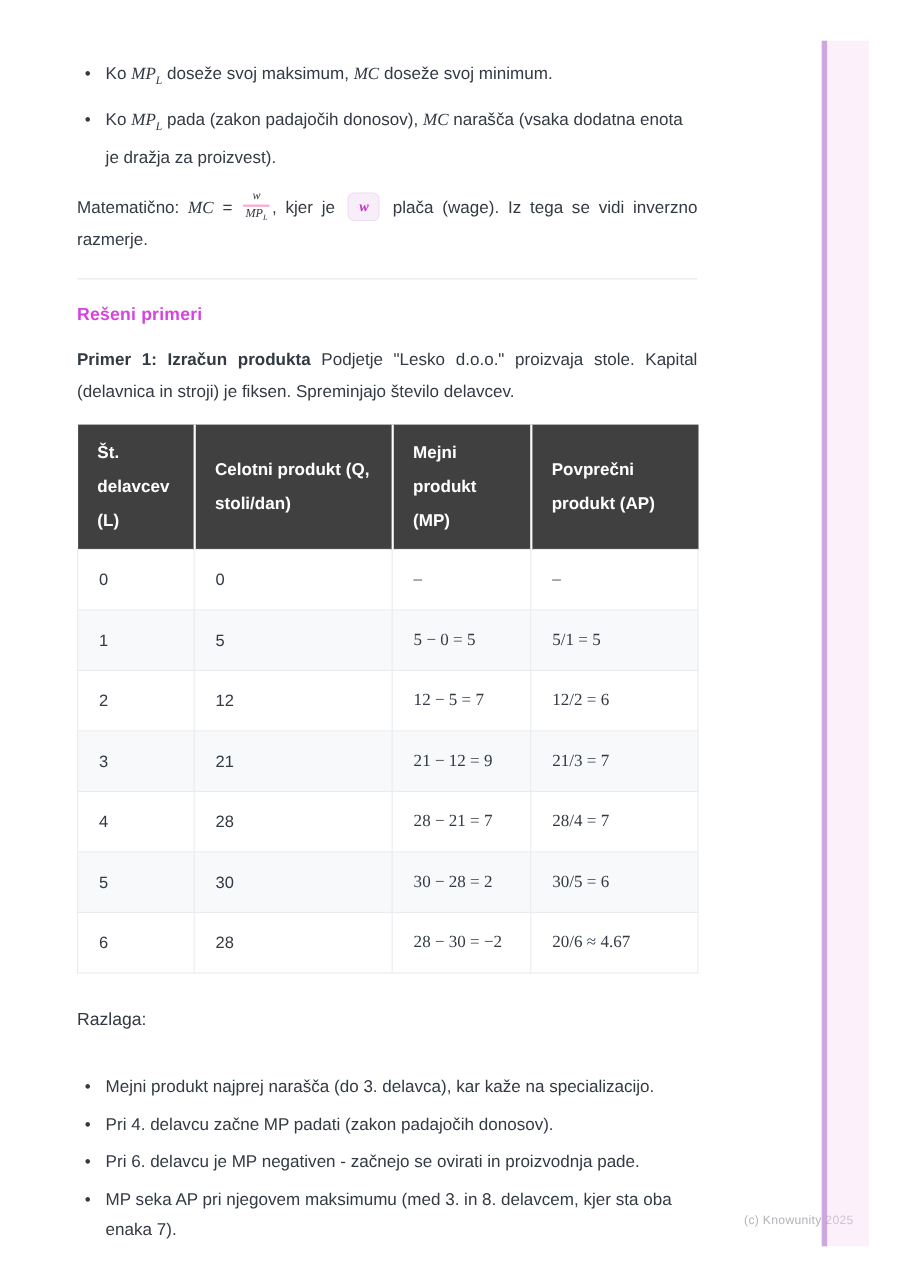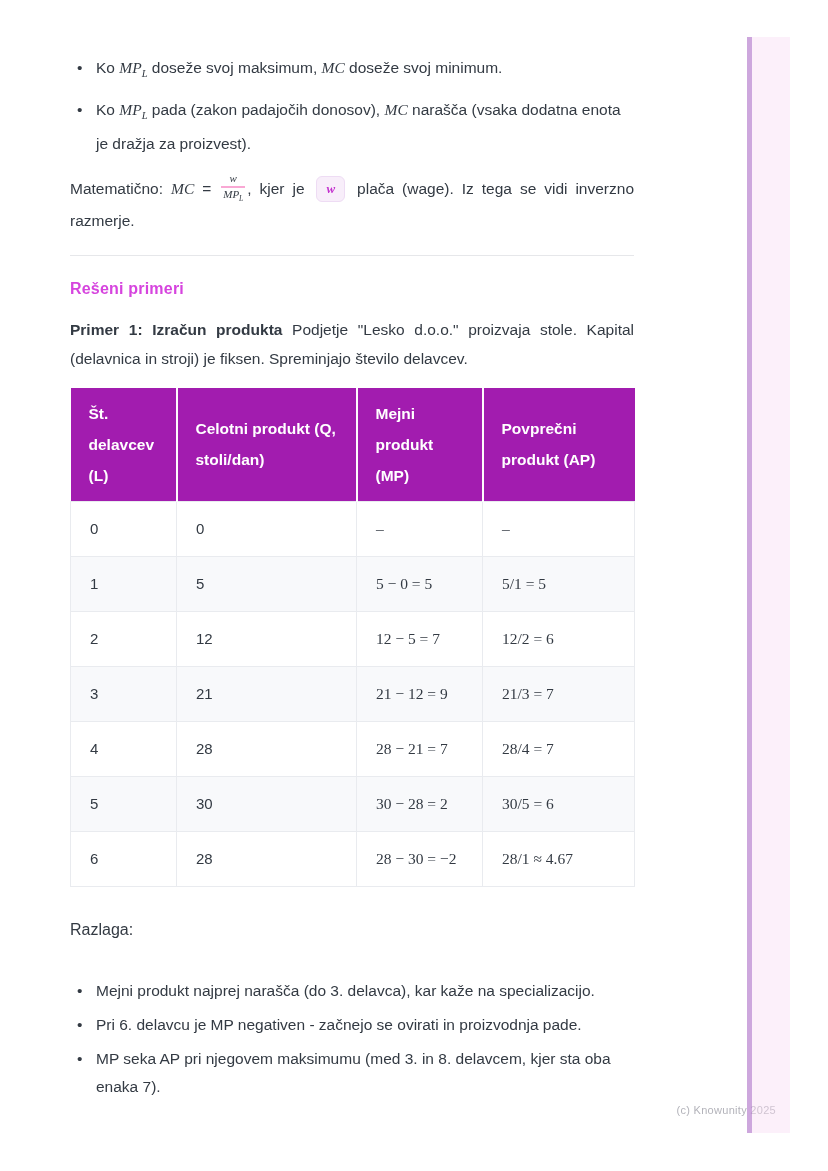--- a/index.html
+++ b/index.html
@@ -87,21 +87,21 @@
     margin-top: 15px;
     width: 564px;
     border-collapse: collapse;
     table-layout: fixed;
   }
   .data-table col.c1 { width: 106px; }
   .data-table col.c2 { width: 180px; }
   .data-table col.c3 { width: 126px; }
   .data-table col.c4 { width: 152px; }
   .data-table th {
-    background: #a21caf;
+    background: #404040;
     color: #ffffff;
     font-size: 15.5px;
     font-weight: 600;
     text-align: left;
     vertical-align: middle;
     line-height: 31px;
     padding: 10px 18px;
     border-right: 2px solid #fdfbfd;
     height: 113px;
   }
@@ -226,29 +226,30 @@
         <tr>
           <td>5</td>
           <td>30</td>
           <td class="math">30 − 28 = 2</td>
           <td class="math">30/5 = 6</td>
         </tr>
         <tr>
           <td>6</td>
           <td>28</td>
           <td class="math">28 − 30 = −2</td>
-          <td class="math">28/1 ≈ 4.67</td>
+          <td class="math">20/6 ≈ 4.67</td>
         </tr>
       </tbody>
   </table>
 
   <p class="razlaga">Razlaga:</p>
 
   <ul class="bullet-list explain-list" id="explain-list">
       <li>Mejni produkt najprej narašča (do 3. delavca), kar kaže na specializacijo.</li>
+      <li>Pri 4. delavcu začne MP padati (zakon padajočih donosov).</li>
       <li>Pri 6. delavcu je MP negativen - začnejo se ovirati in proizvodnja pade.</li>
       <li>MP seka AP pri njegovem maksimumu (med 3. in 8. delavcem, kjer sta oba enaka 7).</li>
     </ul>
 
 </div>
 
 <div class="footer-note">(c) Knowunity 2025</div>
 
 <div class="stripe">
   <div class="stripe-line"></div>

